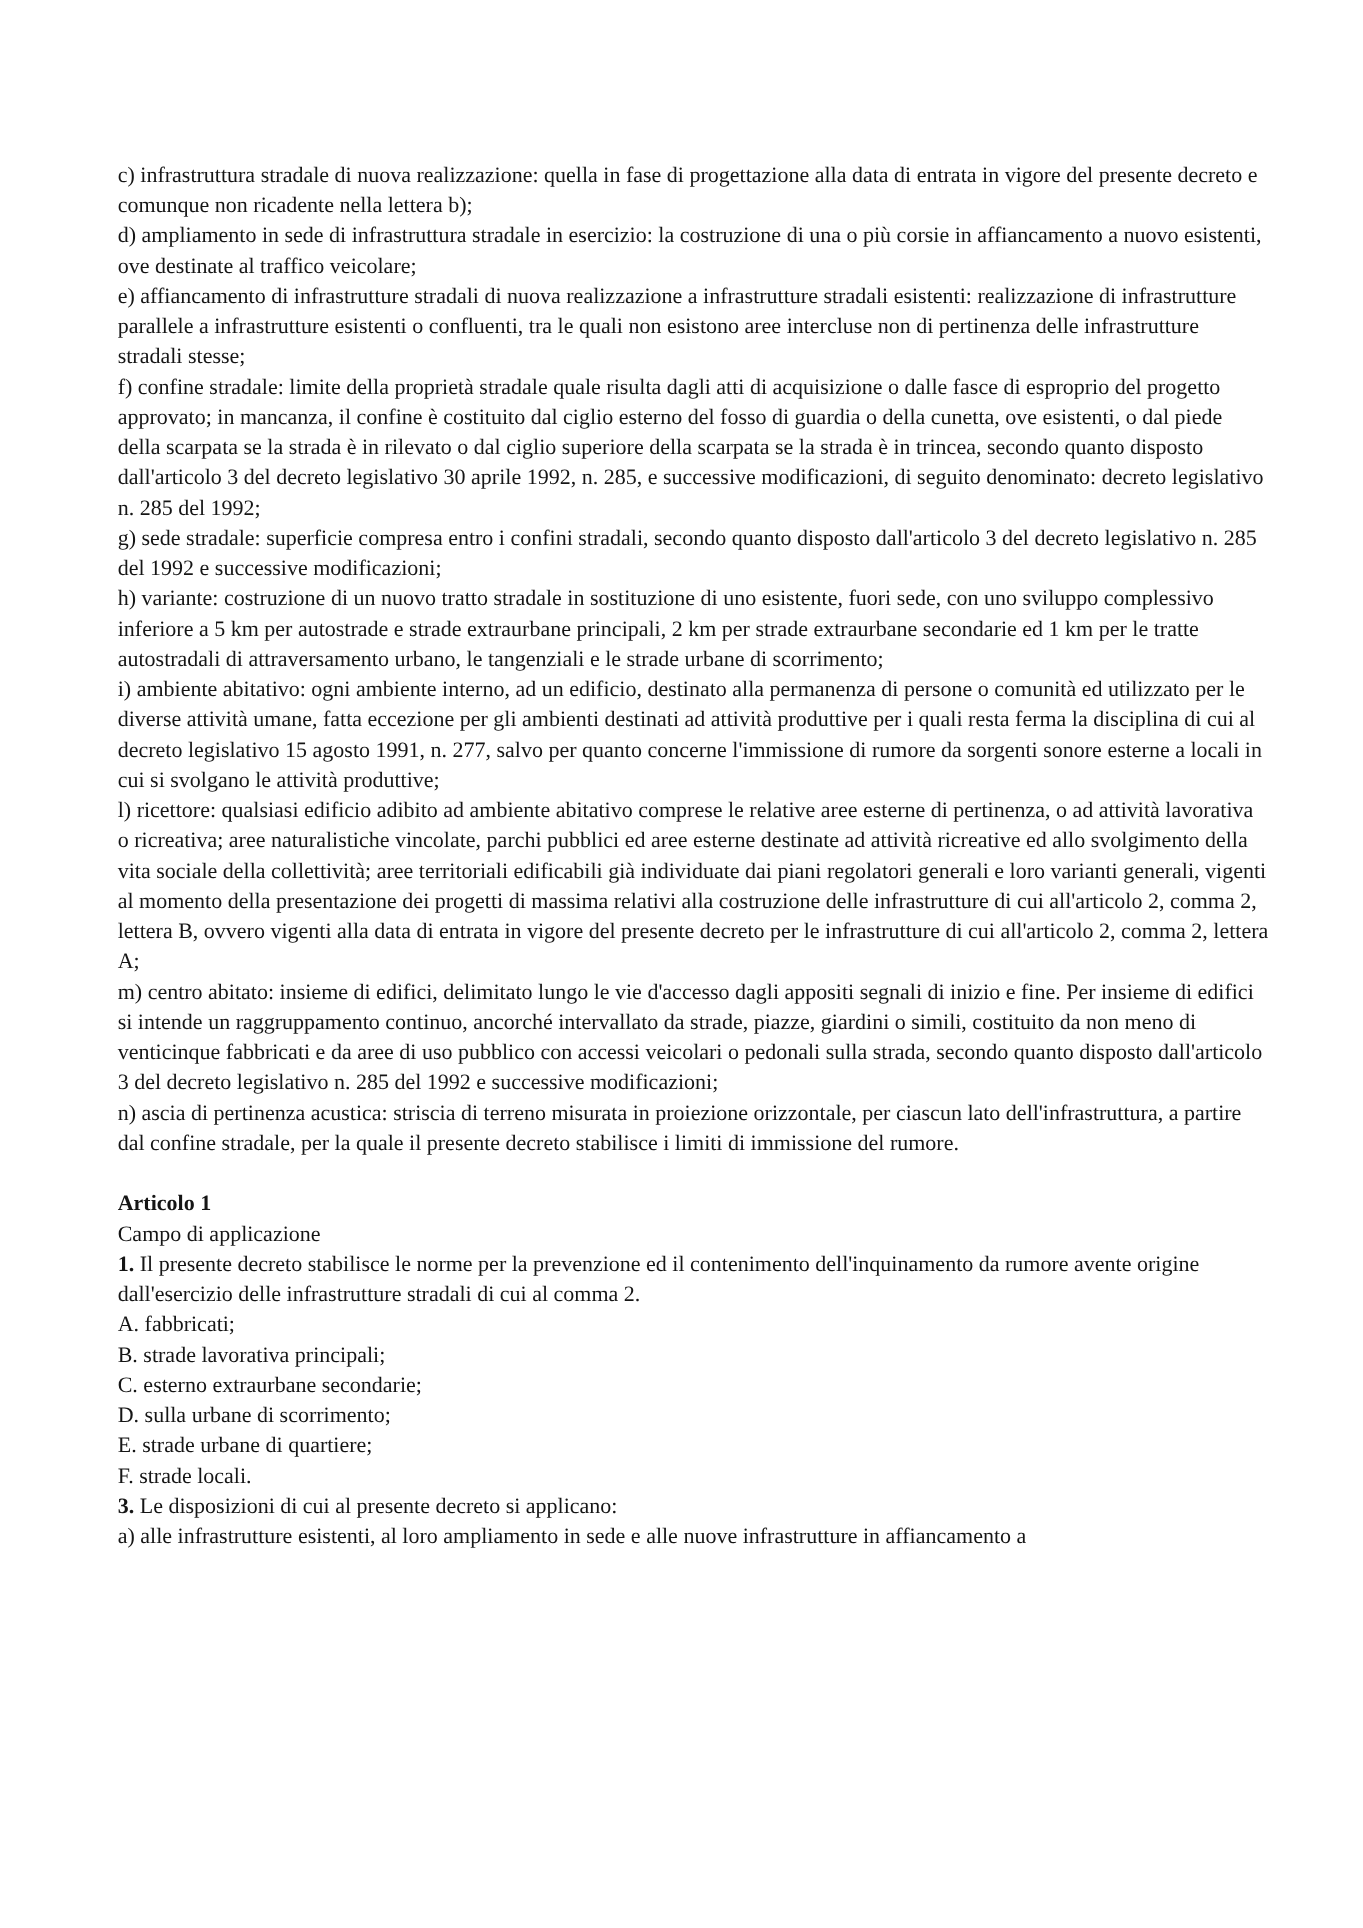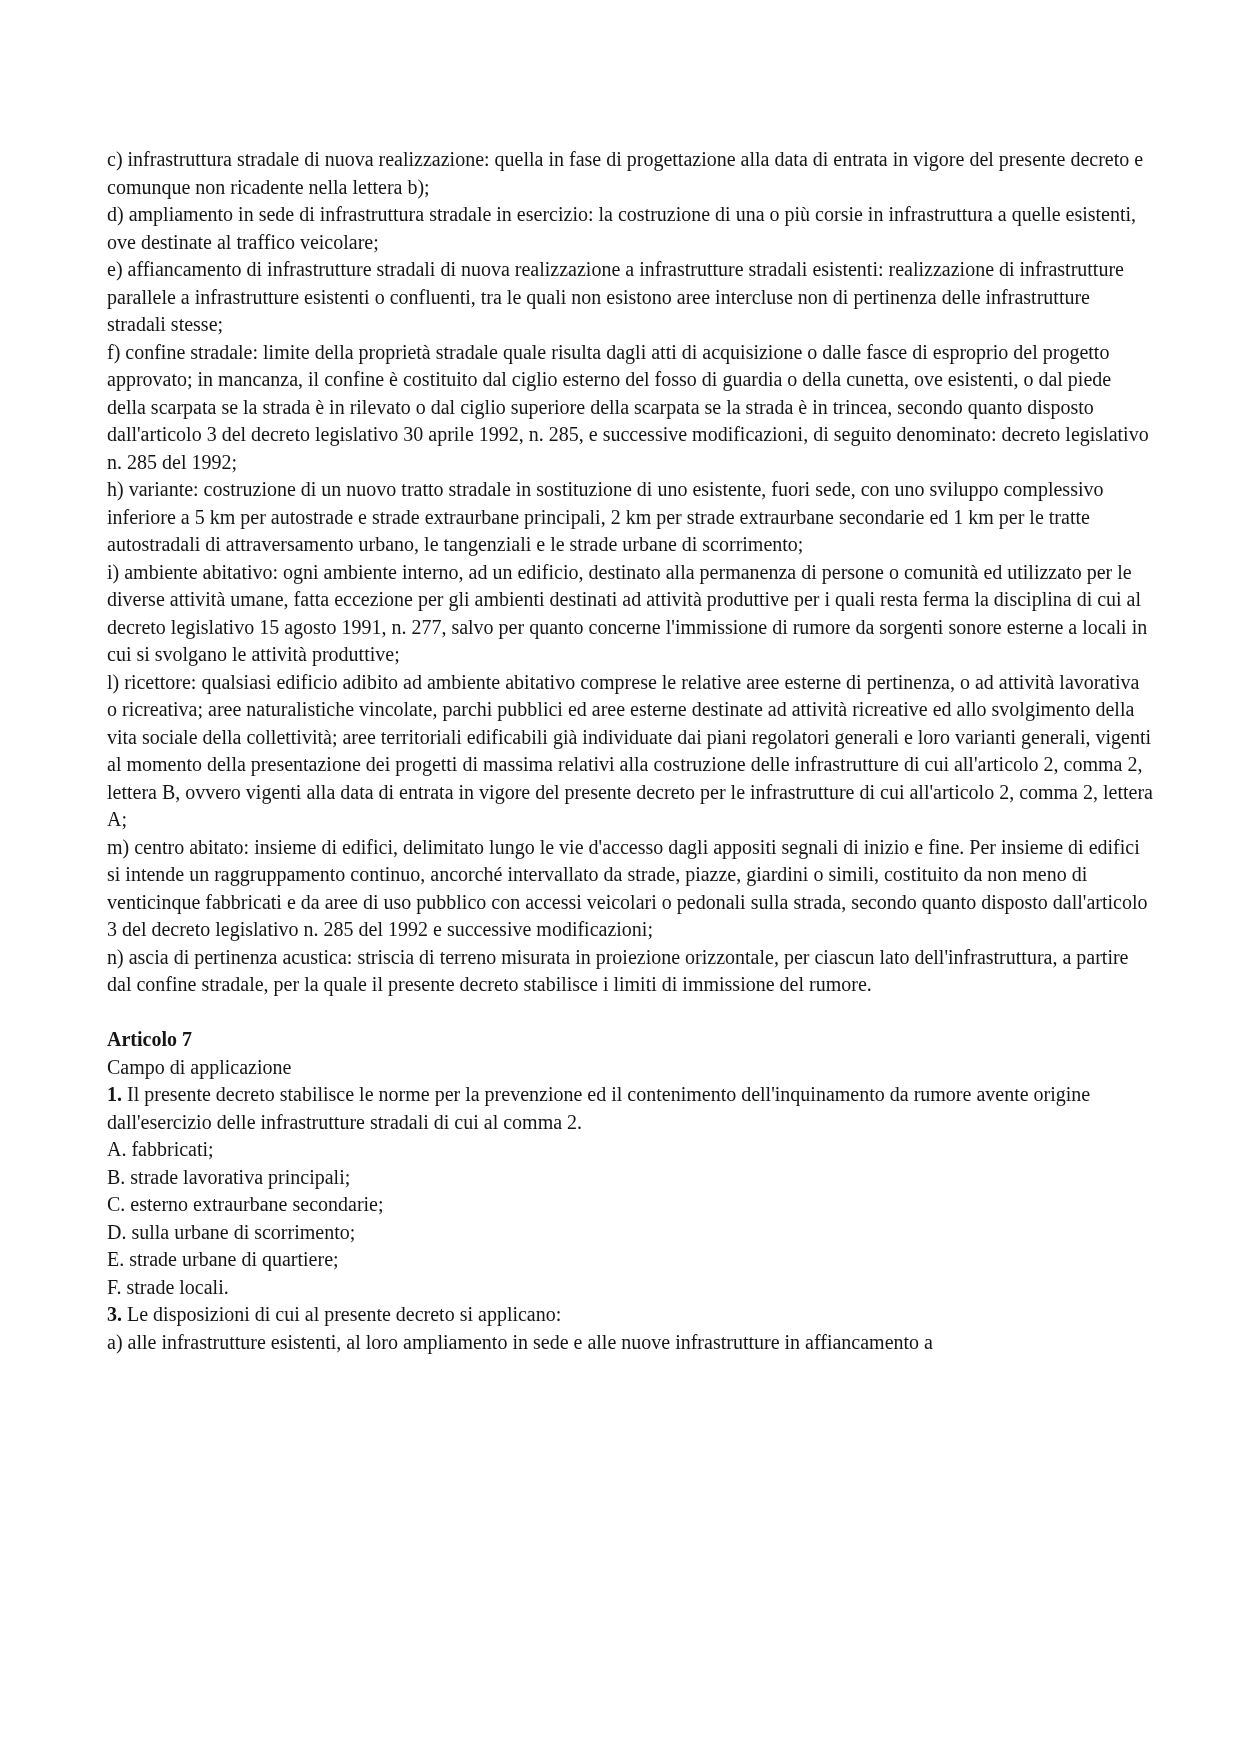--- a/index.html
+++ b/index.html
@@ -38,30 +38,31 @@
   .article-subtitle {
     font-weight: normal;
   }
 </style>
 </head>
 <body>
 
 <div class="page">
 
   <p>c) infrastruttura stradale di nuova realizzazione: quella in fase di progettazione alla data di entrata in vigore del presente decreto e comunque non ricadente nella lettera b);</p>
-  <p>d) ampliamento in sede di infrastruttura stradale in esercizio: la costruzione di una o più corsie in infrastruttura a quelle esistenti, ove destinate al traffico veicolare;</p>
+  <p>d) ampliamento in sede di infrastruttura stradale in esercizio: la costruzione di una o più corsie in affiancamento a nuovo esistenti, ove destinate al traffico veicolare;</p>
   <p>e) affiancamento di infrastrutture stradali di nuova realizzazione a infrastrutture stradali esistenti: realizzazione di infrastrutture parallele a infrastrutture esistenti o confluenti, tra le quali non esistono aree intercluse non di pertinenza delle infrastrutture stradali stesse;</p>
   <p>f) confine stradale: limite della proprietà stradale quale risulta dagli atti di acquisizione o dalle fasce di esproprio del progetto approvato; in mancanza, il confine è costituito dal ciglio esterno del fosso di guardia o della cunetta, ove esistenti, o dal piede della scarpata se la strada è in rilevato o dal ciglio superiore della scarpata se la strada è in trincea, secondo quanto disposto dall'articolo 3 del decreto legislativo 30 aprile 1992, n. 285, e successive modificazioni, di seguito denominato: decreto legislativo n. 285 del 1992;</p>
+  <p>g) sede stradale: superficie compresa entro i confini stradali, secondo quanto disposto dall'articolo 3 del decreto legislativo n. 285 del 1992 e successive modificazioni;</p>
   <p>h) variante: costruzione di un nuovo tratto stradale in sostituzione di uno esistente, fuori sede, con uno sviluppo complessivo inferiore a 5 km per autostrade e strade extraurbane principali, 2 km per strade extraurbane secondarie ed 1 km per le tratte autostradali di attraversamento urbano, le tangenziali e le strade urbane di scorrimento;</p>
   <p>i) ambiente abitativo: ogni ambiente interno, ad un edificio, destinato alla permanenza di persone o comunità ed utilizzato per le diverse attività umane, fatta eccezione per gli ambienti destinati ad attività produttive per i quali resta ferma la disciplina di cui al decreto legislativo 15 agosto 1991, n. 277, salvo per quanto concerne l'immissione di rumore da sorgenti sonore esterne a locali in cui si svolgano le attività produttive;</p>
   <p>l) ricettore: qualsiasi edificio adibito ad ambiente abitativo comprese le relative aree esterne di pertinenza, o ad attività lavorativa o ricreativa; aree naturalistiche vincolate, parchi pubblici ed aree esterne destinate ad attività ricreative ed allo svolgimento della vita sociale della collettività; aree territoriali edificabili già individuate dai piani regolatori generali e loro varianti generali, vigenti al momento della presentazione dei progetti di massima relativi alla costruzione delle infrastrutture di cui all'articolo 2, comma 2, lettera B, ovvero vigenti alla data di entrata in vigore del presente decreto per le infrastrutture di cui all'articolo 2, comma 2, lettera A;</p>
   <p>m) centro abitato: insieme di edifici, delimitato lungo le vie d'accesso dagli appositi segnali di inizio e fine. Per insieme di edifici si intende un raggruppamento continuo, ancorché intervallato da strade, piazze, giardini o simili, costituito da non meno di venticinque fabbricati e da aree di uso pubblico con accessi veicolari o pedonali sulla strada, secondo quanto disposto dall'articolo 3 del decreto legislativo n. 285 del 1992 e successive modificazioni;</p>
   <p>n) ascia di pertinenza acustica: striscia di terreno misurata in proiezione orizzontale, per ciascun lato dell'infrastruttura, a partire dal confine stradale, per la quale il presente decreto stabilisce i limiti di immissione del rumore.</p>
 
-  <p class="article-title">Articolo 7</p>
+  <p class="article-title">Articolo 1</p>
   <p class="article-subtitle">Campo di applicazione</p>
 
   <p><span class="para-lead">1.</span> <span>Il presente decreto stabilisce le norme per la prevenzione ed il contenimento dell'inquinamento da rumore avente origine dall'esercizio delle infrastrutture stradali di cui al comma 2.</span></p>
 
 
   <p>A. fabbricati;</p>
   <p>B. strade lavorativa principali;</p>
   <p>C. esterno extraurbane secondarie;</p>
   <p>D. sulla urbane di scorrimento;</p>
   <p>E. strade urbane di quartiere;</p>

